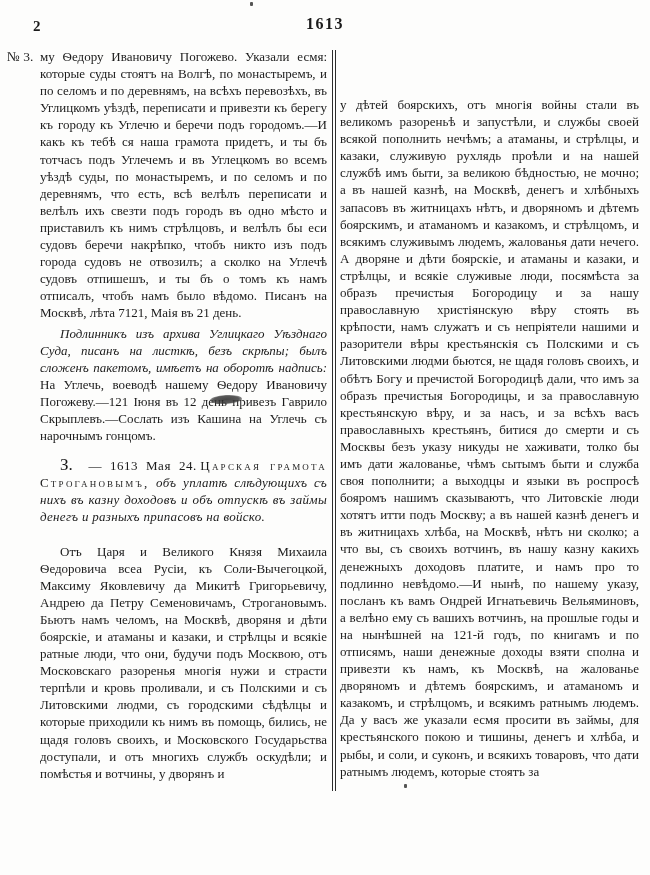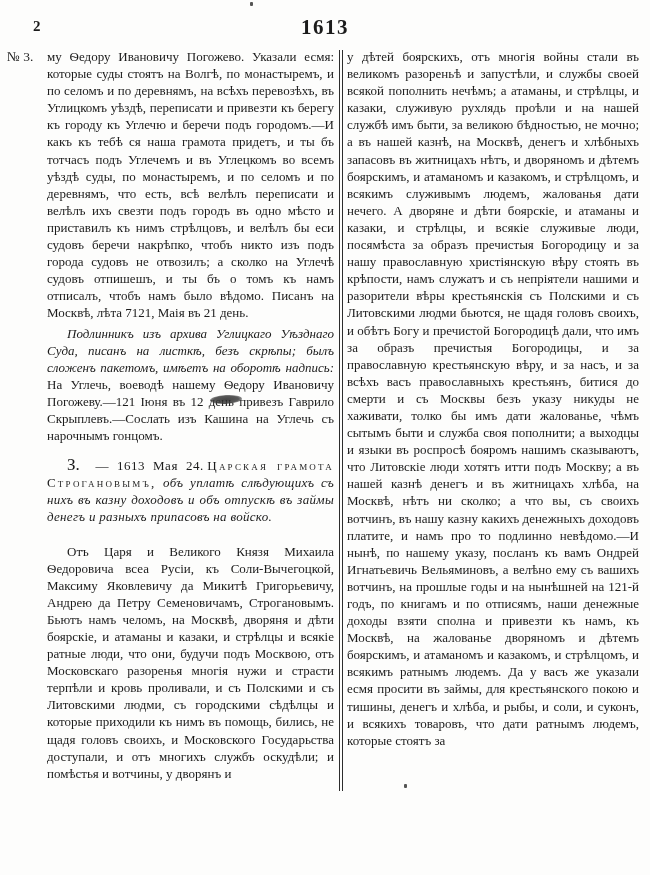--- a/index.html
+++ b/index.html
@@ -15,40 +15,40 @@
     color:#1b1b1b;
     overflow:hidden;
   }
   .page-num{
     position:absolute;top:18px;left:33px;
     font-size:15px;font-weight:bold;letter-spacing:1px;
   }
   .year-header{
     position:absolute;top:15px;left:0;width:100%;
     text-align:center;
-    font-size:21px;font-weight:bold;letter-spacing:1.5px;
+    font-size:16px;font-weight:bold;letter-spacing:1.5px;
   }
   .margin-label{
     position:absolute;top:49px;left:7px;
     font-size:13.5px;
     white-space:nowrap;
   }
   .columns{
-    position:absolute;top:48px;left:47px;right:11px;
+    position:absolute;top:48px;left:40px;right:11px;
     height:745px;
     display:flex;
     overflow:hidden;
   }
   .col{
     width:287px;
     font-size:13px;
     line-height:17.1px;
     text-align:justify;
   }
-  .col-right{flex:1;}
+  .col-right{flex:1;margin-top:48px;}
   .divider{
     width:2px;height:741px;
     border-left:1px solid #2c2c2c;
     border-right:1px solid #2c2c2c;
     margin:2px 4px 0 5px;
   }
   p{margin:0;}
   .indent{text-indent:20px;margin-top:17px;}
   .note-para{margin-top:3px;}
   .note-italic{font-style:italic;margin-top:35px;}

